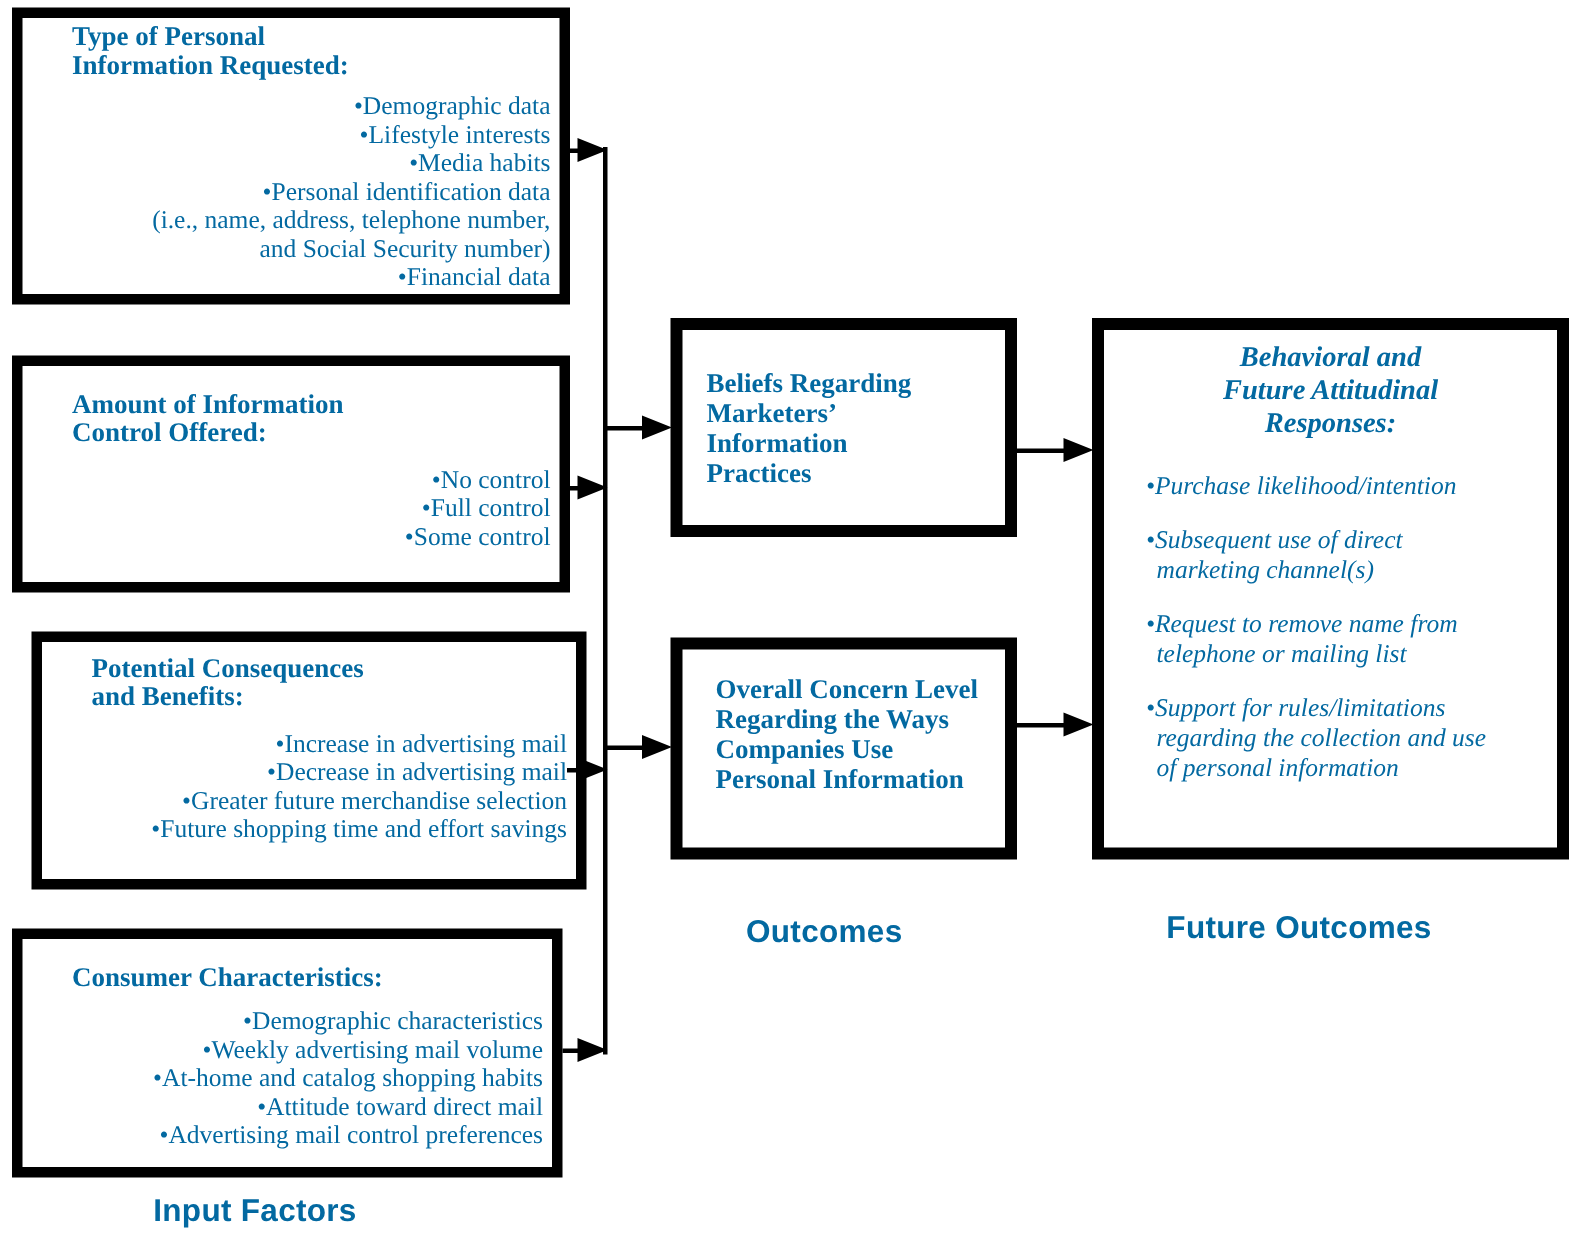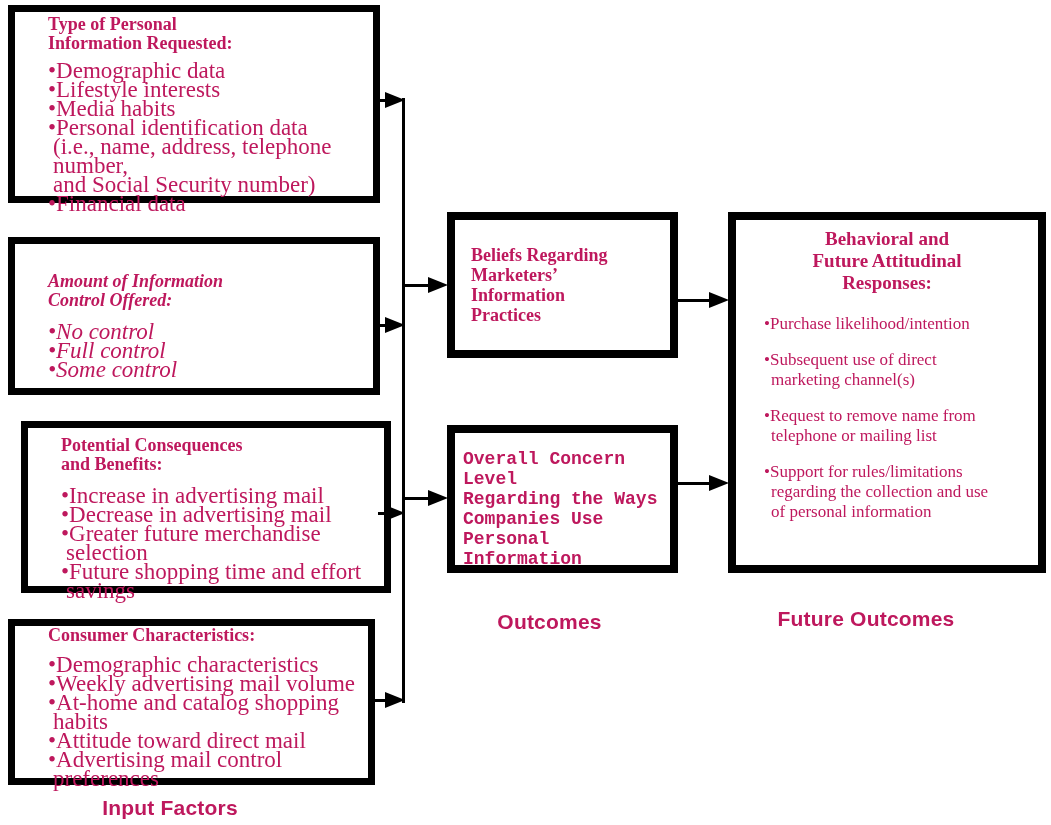--- a/index.html
+++ b/index.html
@@ -1,41 +1,41 @@
 <!DOCTYPE html>
 <html><head>
 <meta charset="utf-8">
 <style>
   html,body{margin:0;padding:0;background:#fff;}
   .canvas{
     position:relative;width:1051px;height:825px;background:#ffffff;
-    font-family:"Liberation Serif",serif;color:#be185d;overflow:hidden;
+    font-family:"Liberation Serif",serif;color:#0369a1;overflow:hidden;
   }
   .box{position:absolute;background:#fff;border:7px solid #000;box-sizing:border-box;}
   .box-mid,.box-right{border-width:8px;}
   .box-heading{
     font-weight:bold;font-size:18px;line-height:19px;white-space:pre-line;
     margin:0 0 8px 0;
   }
-  .items{font-size:23px;line-height:19px;}
+  .items{font-size:17px;line-height:19px;text-align:right;}
   .item{white-space:pre-line;padding-left:5px;text-indent:-5px;margin-left:18px;}
   .item::before{content:"\2022";}
   .box-left{padding:3px 6px 0 15px;}
   .box-left .box-heading{margin-left:18px;}
-  #box-control{padding-top:28px;font-style:italic;}
+  #box-control{padding-top:16px;}
   #box-control .box-heading{margin-bottom:12px;}
   #box-consequences{padding-top:8px;margin-left:13px;}
   #box-consequences .box-heading{margin-bottom:12px;}
-  #box-consumer{padding-top:0;}
+  #box-consumer{padding-top:16px;}
   #box-consumer .box-heading{margin-bottom:10px;}
   .mid-text{
     font-weight:bold;font-size:18px;line-height:20px;white-space:pre-line;margin:0;
   }
   #box-beliefs{padding:25px 4px 16px 16px;}
-  #box-concern{padding:16px 4px 0 8px;font-family:Liberation Mono, monospace;}
+  #box-concern{padding:16px 4px 0 22px;}
   .fb-heading{
     font-weight:bold;font-size:19px;line-height:22px;white-space:pre-line;
     text-align:center;margin:8px 0 20px 0;
   }
   .fb-items{font-size:17px;line-height:20px;}
   .fb-item{white-space:pre-line;margin:0 0 16px 28px;padding-left:7px;text-indent:-7px;}
   .fb-item::before{content:"\2022";}
   .section-label{
     position:absolute;font-family:"Liberation Sans",sans-serif;font-weight:700;
     font-size:21px;text-align:center;letter-spacing:0.2px;
@@ -111,21 +111,21 @@
 
   <div class="box box-mid" id="box-concern" style="left:447px;top:425px;width:231px;height:148px;">
     <p class="mid-text">Overall Concern Level
 Regarding the Ways
 Companies Use
 Personal Information</p>
   </div>
 
   <div class="section-label" style="left:442px;top:610px;width:215px;">Outcomes</div>
 
-  <div class="box box-right" id="box-future" style="left:728px;top:212px;width:318px;height:361px;">
+  <div class="box box-right" id="box-future" style="left:728px;top:212px;width:318px;height:361px;font-style:italic;">
     <div class="fb-heading">Behavioral and
 Future Attitudinal
 Responses:</div>
     <div class="fb-items">
       <div class="fb-item">Purchase likelihood/intention</div>
       <div class="fb-item">Subsequent use of direct
 marketing channel(s)</div>
       <div class="fb-item">Request to remove name from
 telephone or mailing list</div>
       <div class="fb-item">Support for rules/limitations

